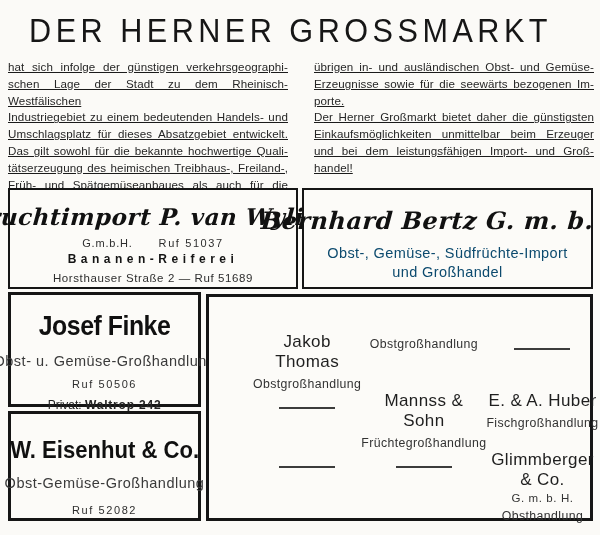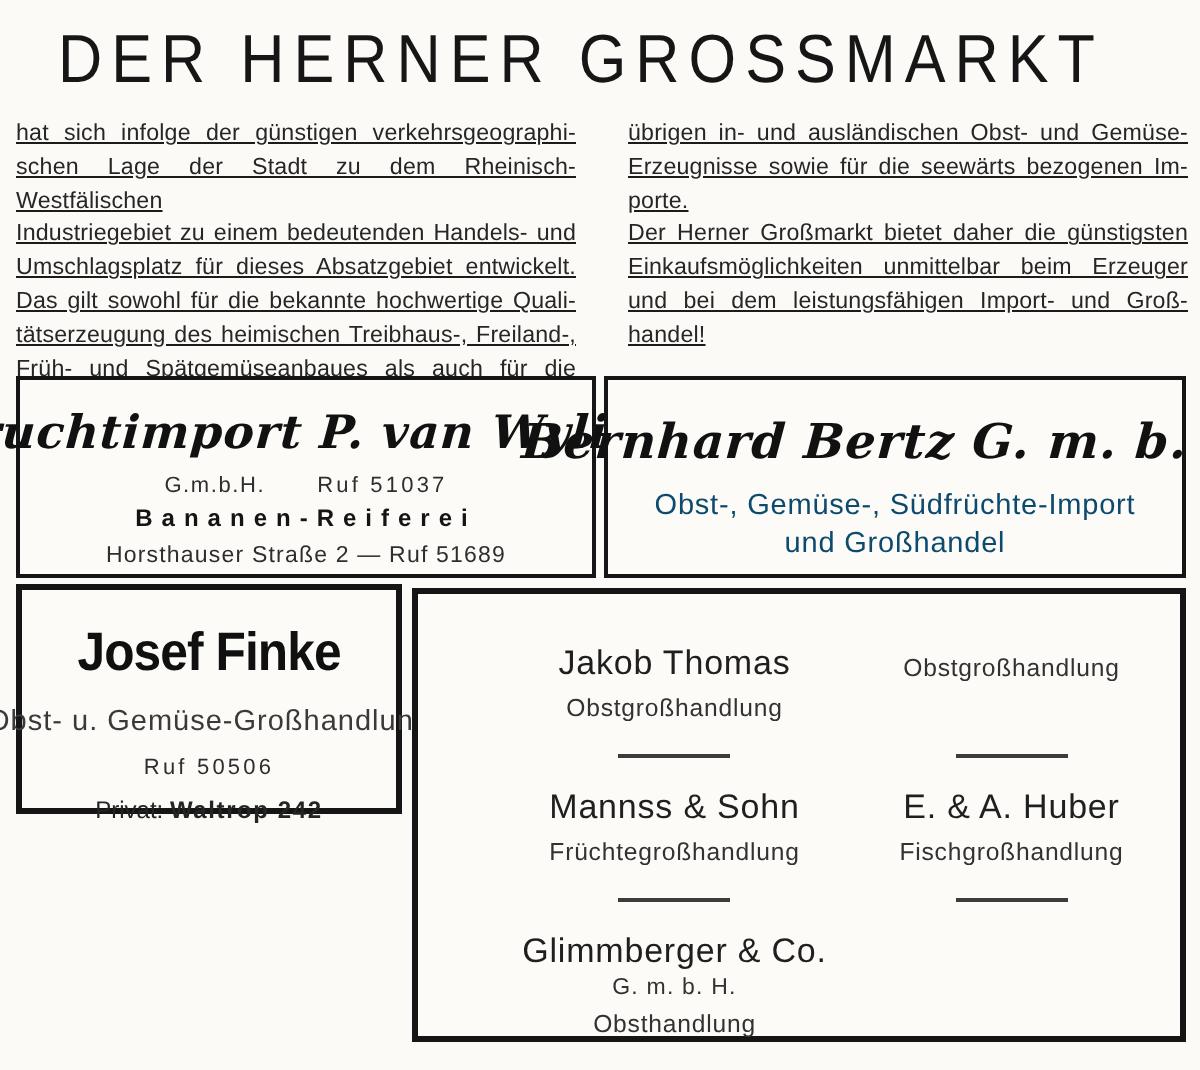--- a/index.html
+++ b/index.html
@@ -78,22 +78,22 @@
   }
   .box-eisenhut .block-name { font-size: 24px; letter-spacing: 0px; }
   .trade-light { margin-top: 11px; font-size: 14.5px; color: #3a3a3a; letter-spacing: 0.5px; white-space: nowrap; }
   .box-finke .phone { margin-top: 9px; }
   .box-eisenhut .phone { margin-top: 13px; }
   .privat-row { margin-top: 8px; font-size: 12px; color: #242424; }
   .privat-row b { letter-spacing: 0.8px; }
 
   
   .dir-grid {
-    display: grid; grid-template-columns: 1fr 1fr;
-    padding-top: 25px; row-gap: 0; margin-left: 44px;
+    display: grid; grid-template-columns: 1fr 1fr 1fr;
+    padding-top: 35px; row-gap: 0; margin-left: 44px;
   }
   .dir-entry { text-align: center; }
   .dir-name { font-size: 17px; color: #1f1f1f; letter-spacing: 0.4px; }
   .dir-legal { font-size: 11.5px; color: #333; margin-top: 2px; letter-spacing: 0.6px; }
   .dir-trade { font-size: 12.3px; color: #323232; margin-top: 5px; letter-spacing: 0.4px; }
   .dir-rule {
     width: 56px; height: 0; border-top: 2px solid #3c3c3c;
     margin: 16px auto 15px auto;
   }
 </style>
@@ -147,20 +147,25 @@
   <div class="adbox box-finke">
     <div class="block-name">Josef Finke</div>
     <div class="trade-light">Obst- u. Gemüse-Großhandlung</div>
     <div class="phone">Ruf 50506</div>
     <div class="privat-row">
       <span>Privat:</span>
       <b>Waltrop 242</b>
     </div>
   </div>
 
+  <div class="adbox box-eisenhut">
+    <div class="block-name">W. Eisenhut &amp; Co.</div>
+    <div class="trade-light">Obst-Gemüse-Großhandlung</div>
+    <div class="phone">Ruf 52082</div>
+  </div>
 
   <div class="adbox box-directory">
     <div class="dir-grid">
 
       <div class="dir-entry">
         <div class="dir-name">Jakob Thomas</div>
         <div class="dir-trade">Obstgroßhandlung</div>
       </div>
       <div class="dir-entry">
         <div class="dir-trade">Obstgroßhandlung</div>

